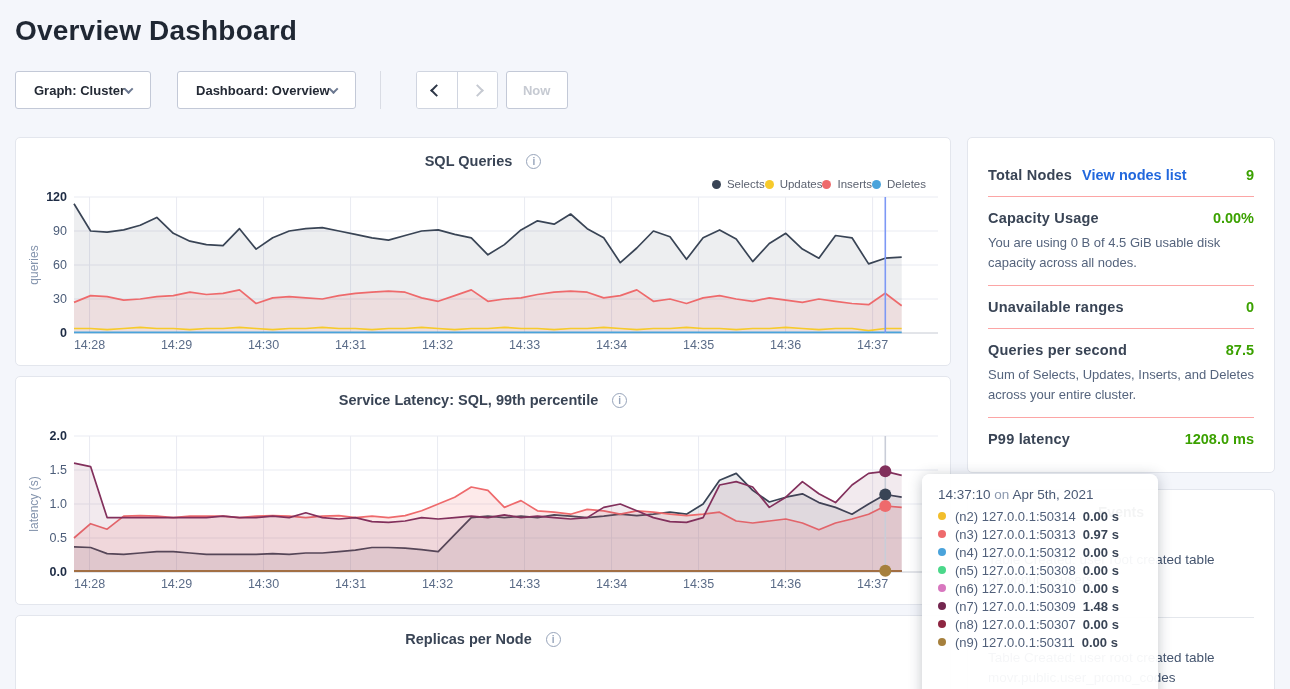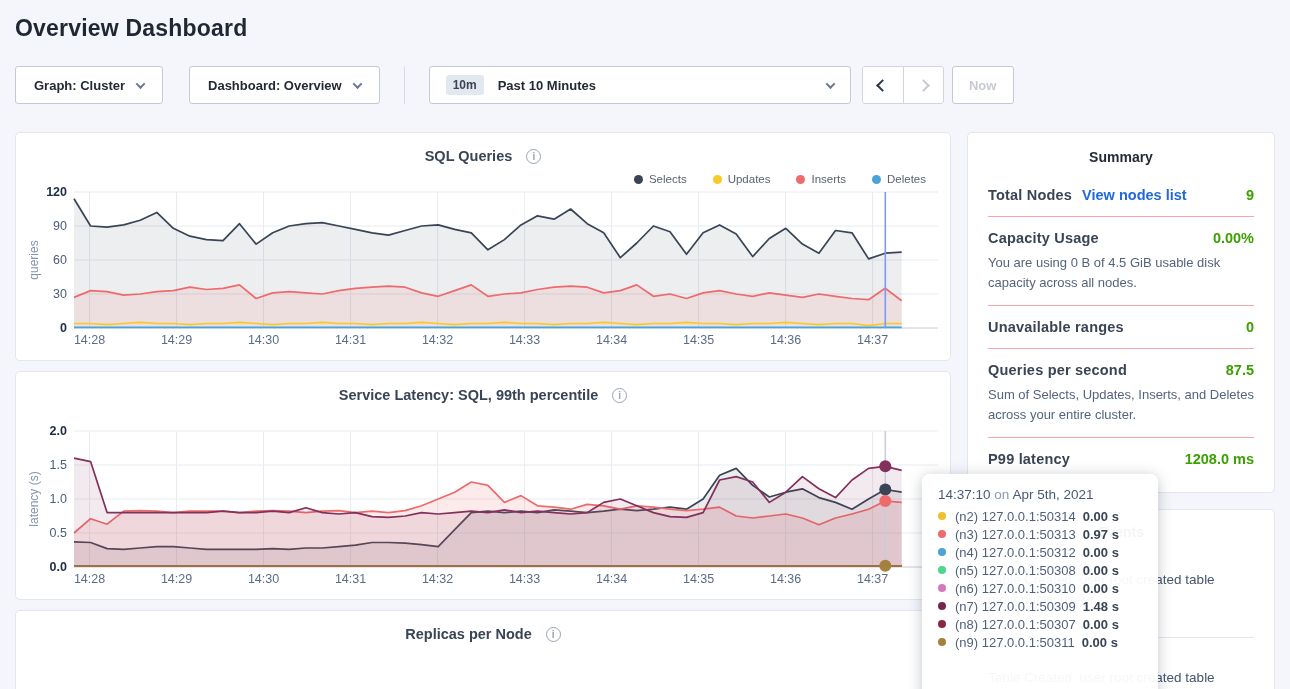--- a/index.html
+++ b/index.html
@@ -4,30 +4,30 @@
 <style>
   * { box-sizing: border-box; margin: 0; padding: 0; }
   html,body { width:1290px; height:689px; overflow:hidden; }
   body {
     font-family: "Liberation Sans", sans-serif;
     background:#f4f6fb; color:#242a35; position:relative;
   }
   .page { padding:0 15px; }
 
   
-  .page-title { font-size:23px; font-weight:600; color:#1f2733; margin:15px 0 24px 0; letter-spacing:.2px;}
+  .page-title { font-size:28px; font-weight:600; color:#1f2733; margin:15px 0 24px 0; letter-spacing:.2px;}
 
   
   .toolbar { display:flex; align-items:center; height:38px; margin-bottom:28px; }
   .btn {
     background:#fff; border:1px solid #c3c9d7; border-radius:3px; height:38px;
     display:inline-flex; align-items:center; justify-content:center;
     font-size:13px; font-weight:700; color:#242a35; cursor:pointer;
   }
-  .dd { padding:0 18px; gap:12px; }
+  .dd { padding:0 18px; }
   .dd + .dd { margin-left:26px; }
   .chev { display:inline-block; width:7px; height:7px; border-right:2px solid #6b7890; border-bottom:2px solid #6b7890; transform:rotate(45deg) translate(-1px,-1px); }
   .chev.left  { border-color:#2c3646; transform:rotate(135deg); width:9px; height:9px;}
   .chev.right { border-color:#c6cad2; transform:rotate(-45deg); width:9px; height:9px;}
   .vdivider { width:1px; height:38px; background:#d9dce4; margin:0 24px; }
   .time-selector { width:422px; padding:0 16px; justify-content:flex-start; gap:14px; }
   .time-badge { background:#e3e8f0; border-radius:3px; padding:3px 7px; font-size:12px; font-weight:700; color:#394455; }
   .time-selector .chev { margin-left:auto; }
   .arrow-group { display:flex; margin-left:11px; border:1px solid #d0d5e0; border-radius:3px; background:#fff; height:38px; overflow:hidden;}
   .arrow-btn { width:40px; height:100%; display:flex; align-items:center; justify-content:center; cursor:pointer; background:#fff; border:none;}
@@ -39,21 +39,21 @@
   .col-left { flex:1; min-width:0; display:flex; flex-direction:column; gap:10px;}
   .col-right { width:308px; flex:0 0 308px; display:flex; flex-direction:column; gap:16px;}
   .card { background:#fff; border:1px solid #e3e6ed; border-radius:5px; }
 
   
   .chart-card { padding:15px 10px 6px 10px; }
   .chart-title-row { display:flex; align-items:center; justify-content:center; gap:14px; }
   .chart-title { font-size:14.5px; font-weight:700; color:#394455; }
   .info-icon { width:15px; height:15px; border:1.4px solid #97a4ba; border-radius:50%; color:#97a4ba;
     font-size:10px; font-weight:700; display:inline-flex; align-items:center; justify-content:center; }
-  .legend { display:flex; justify-content:flex-end; gap:26px; margin:8px 14px 0 0; height:14px;}
+  .legend { display:flex; justify-content:flex-end; margin:8px 14px 0 0; height:14px;}
   .legend-item { display:flex; align-items:center; gap:6px; font-size:11.5px; color:#5c6270; }
   .legend-dot { width:9px; height:9px; border-radius:50%; }
   svg text.ytick { font-size:12.5px; fill:#4c5d79; font-family:"Liberation Sans",sans-serif;}
   svg text.ytick.bold { font-weight:700; fill:#1d2b44; }
   svg text.xtick { font-size:12.5px; fill:#5b6c88; font-family:"Liberation Sans",sans-serif;}
   svg text.ylab { font-size:12px; fill:#8494ad; font-family:"Liberation Sans",sans-serif;}
   .replicas-card { min-height:160px; }
 
   
   .summary-card { padding:16px 20px 12px 20px; }
@@ -95,25 +95,20 @@
   <div class="toolbar">
     <button class="btn dd">
       <span>Graph: Cluster</span>
       <span class="chev"></span>
     </button>
     <button class="btn dd">
       <span>Dashboard: Overview</span>
       <span class="chev"></span>
     </button>
     <div class="vdivider"></div>
-    <button class="btn time-selector">
-      <span class="time-badge">10m</span>
-      <span>Past 10 Minutes</span>
-      <span class="chev"></span>
-    </button>
     <div class="arrow-group">
       <button class="arrow-btn">
         <span class="chev left"></span>
       </button>
       <button class="arrow-btn">
         <span class="chev right"></span>
       </button>
     </div>
     <button class="btn now-btn">Now</button>
   </div>
@@ -250,21 +245,20 @@
         <div class="chart-title-row">
           <span class="chart-title">Replicas per Node</span>
           <span class="info-icon">i</span>
         </div>
       </div>
     </div>
 
     <div class="col-right">
 
       <div class="card summary-card">
-        <div class="summary-title">Summary</div>
         <div id="summary-rows">
   <div class="srow">
     <div class="srow-main">
       <span class="srow-label">Total Nodes</span>
       <span class="srow-link" style="color: rgb(34, 104, 221);">View nodes list</span>
       <span class="srow-value" style="color: rgb(59, 161, 0);">9</span>
     </div>
 
   </div>
 

